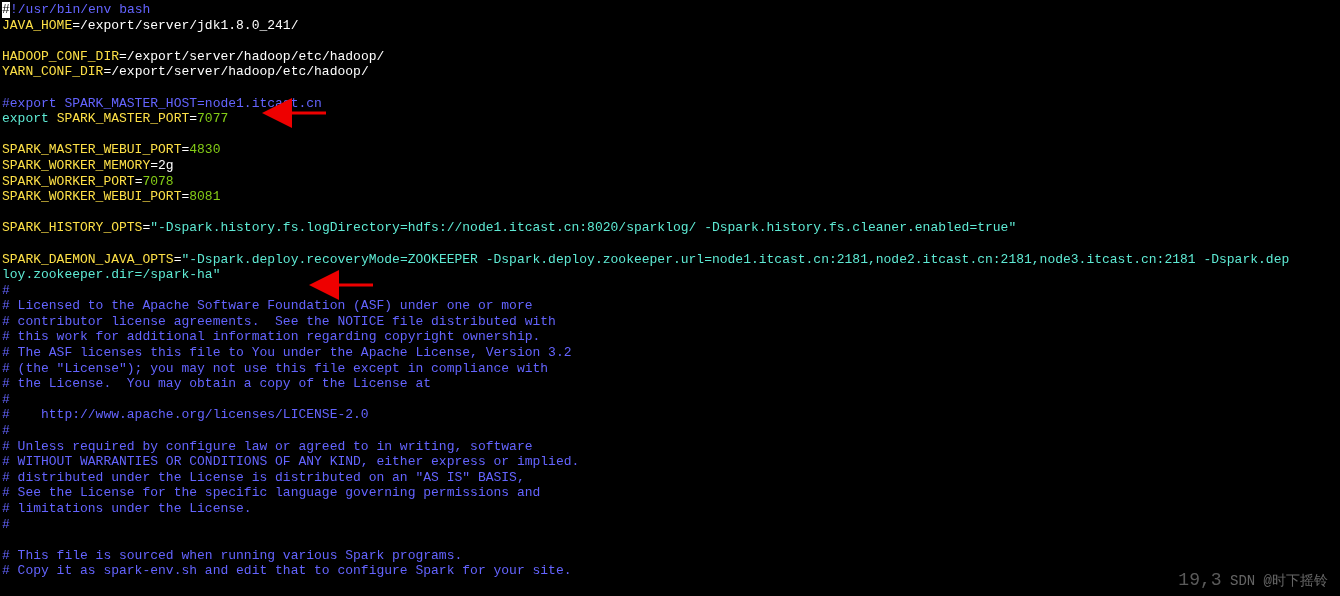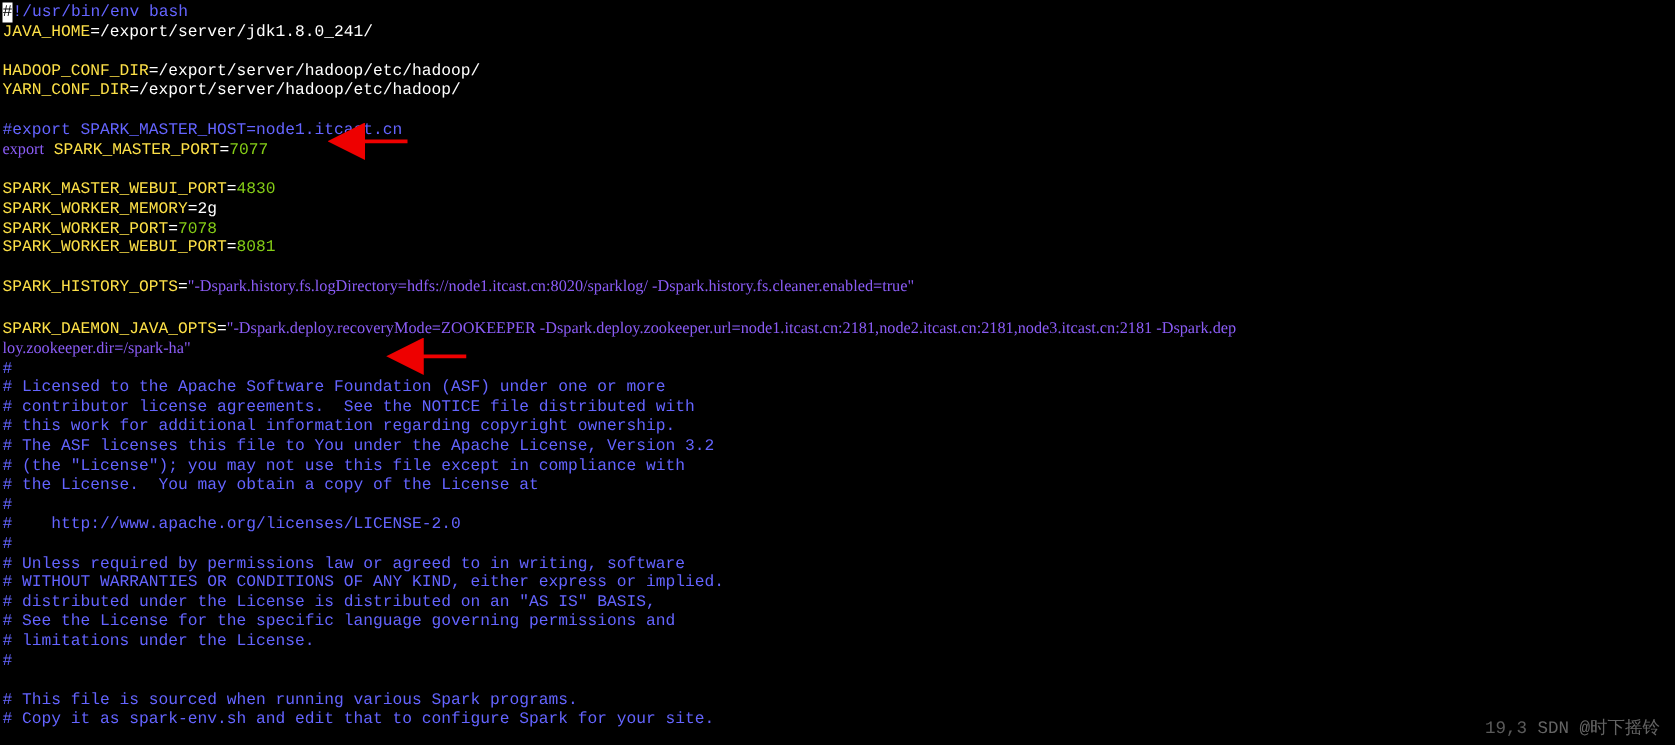--- a/index.html
+++ b/index.html
@@ -20,37 +20,37 @@
       padding: 2px;
     }
     .line {
       white-space: pre;
       display: block;
     }
     .cyan { color: #fde047; }
     .white { color: #ffffff; }
     .red { color: #84cc16; }
     .blue { color: #6464ff; }
-    .yellow { color: #8b5cf6; font-family: Liberation Serif, serif; }
+    .yellow { color: #5eead4; }
     .cursor-block {
       background-color: #ffffff;
       color: #000000;
       display: inline-block;
       width: 8px;
     }
     .watermark {
       position: absolute;
       bottom: 4px;
       right: 12px;
       color: rgba(200, 200, 200, 0.5);
       font-size: 14px;
     }
     .lineno {
       color: rgba(200, 200, 200, 0.45);
-      font-size: 14px;
+      font-size: 18px;
       text-align: center;
     }
     .arrow {
       position: absolute;
       pointer-events: none;
     }
     .arrow svg {
       overflow: visible;
     }
   </style>
@@ -79,21 +79,21 @@
     <div class="line"><span class="blue">#</span></div>
     <div class="line"><span class="blue"># Licensed to the Apache Software Foundation (ASF) under one or more</span></div>
     <div class="line"><span class="blue"># contributor license agreements.  See the NOTICE file distributed with</span></div>
     <div class="line"><span class="blue"># this work for additional information regarding copyright ownership.</span></div>
     <div class="line"><span class="blue"># The ASF licenses this file to You under the Apache License, Version 3.2</span></div>
     <div class="line"><span class="blue"># (the "License"); you may not use this file except in compliance with</span></div>
     <div class="line"><span class="blue"># the License.  You may obtain a copy of the License at</span></div>
     <div class="line"><span class="blue">#</span></div>
     <div class="line"><span class="blue">#    http://www.apache.org/licenses/LICENSE-2.0</span></div>
     <div class="line"><span class="blue">#</span></div>
-    <div class="line"><span class="blue"># Unless required by permissions law or agreed to in writing, software</span></div>
+    <div class="line"><span class="blue"># Unless required by configure law or agreed to in writing, software</span></div>
     <div class="line"><span class="blue"># WITHOUT WARRANTIES OR CONDITIONS OF ANY KIND, either express or implied.</span></div>
     <div class="line"><span class="blue"># distributed under the License is distributed on an "AS IS" BASIS,</span></div>
     <div class="line"><span class="blue"># See the License for the specific language governing permissions and</span></div>
     <div class="line"><span class="blue"># limitations under the License.</span></div>
     <div class="line"><span class="blue">#</span></div>
     <div class="line">&nbsp;</div>
     <div class="line"><span class="blue"># This file is sourced when running various Spark programs.</span></div>
     <div class="line"><span class="blue"># Copy it as spark-env.sh and edit that to configure Spark for your site.</span></div>
   </div>
 

